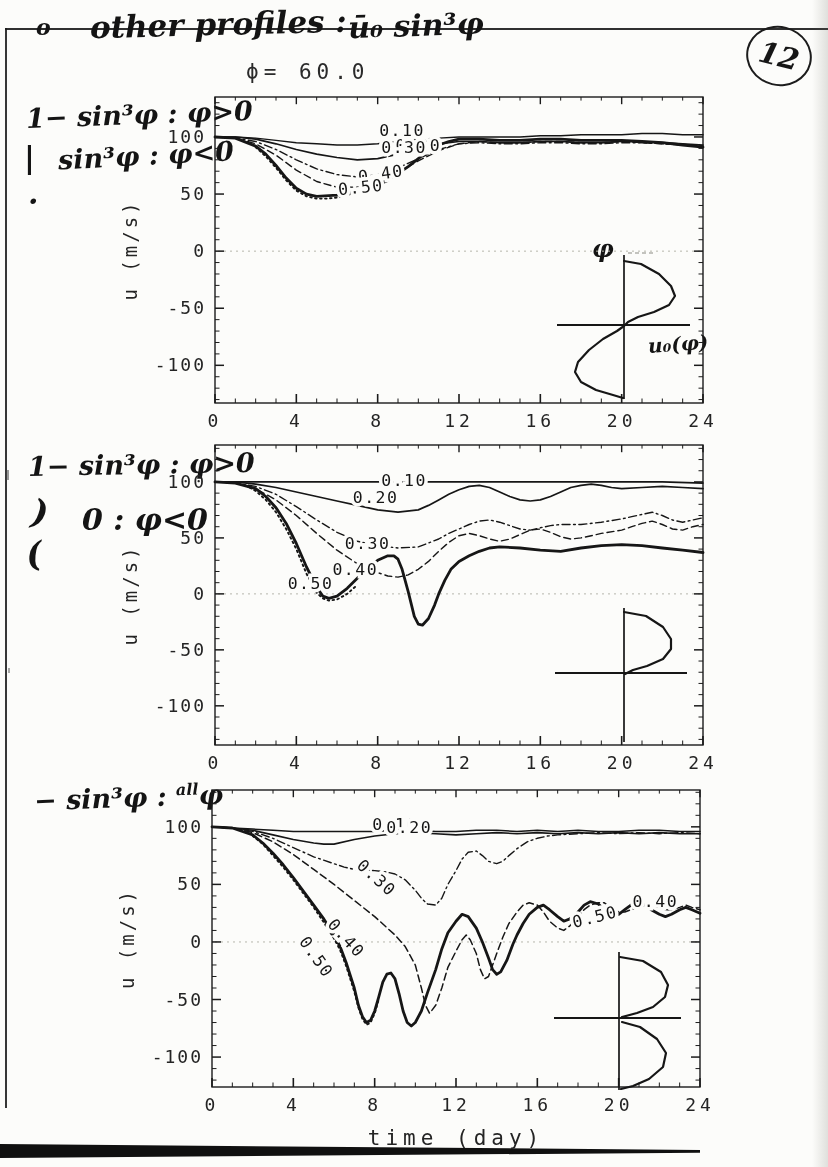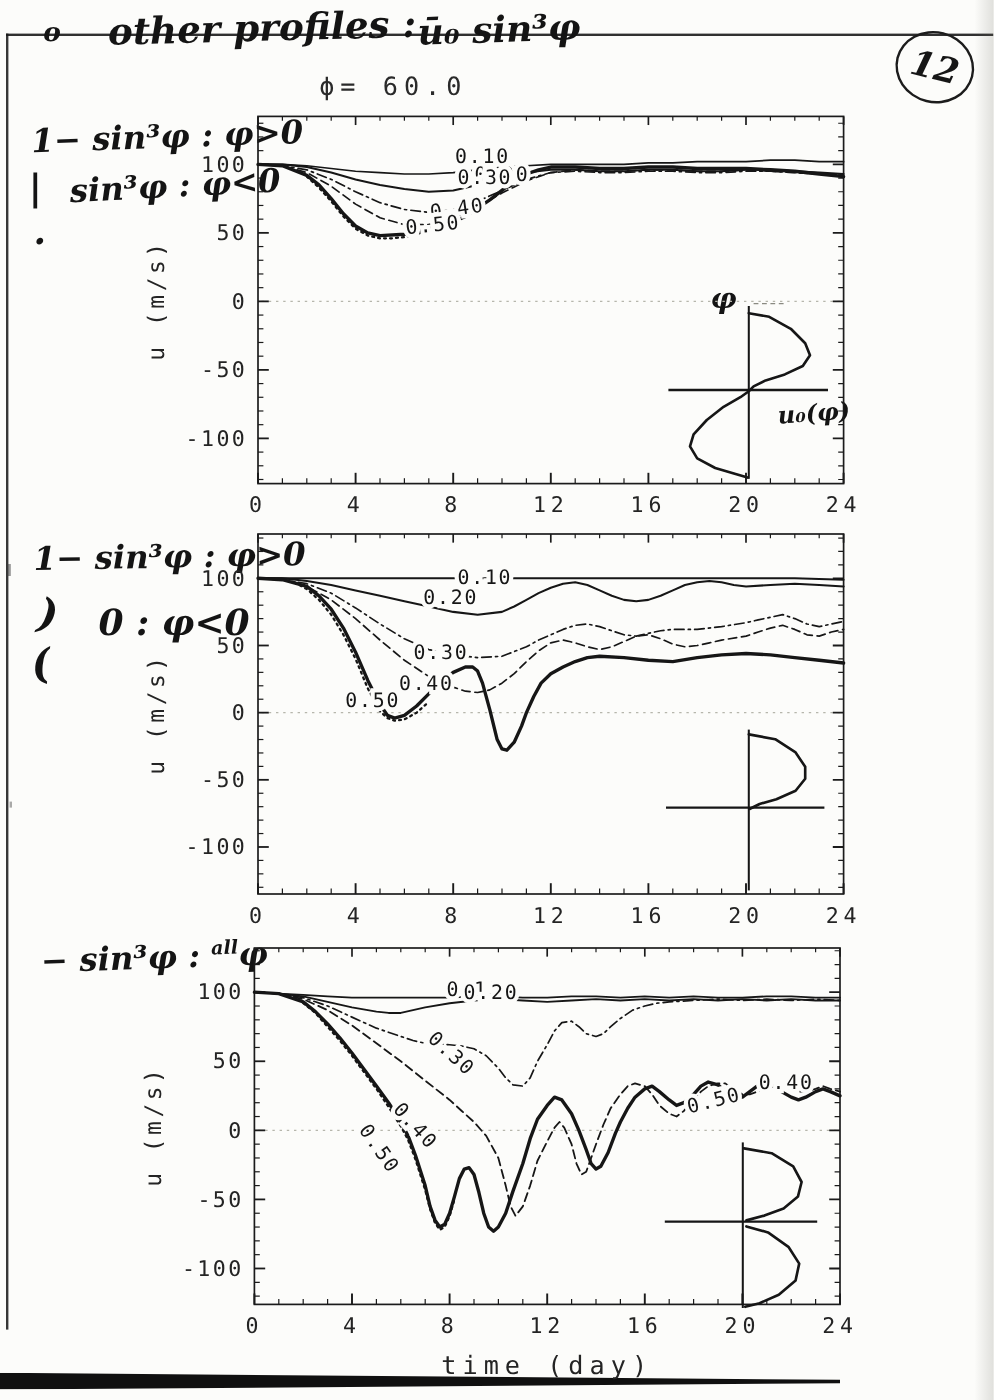--- a/index.html
+++ b/index.html
@@ -12,21 +12,21 @@
   .edge-top{position:absolute;left:5px;top:28px;width:823px;height:2px;background:#191919;opacity:.9;}
   .edge-right{position:absolute;right:0;top:0;width:16px;height:100%;
         background:linear-gradient(90deg,rgba(110,110,100,0),rgba(110,110,100,.20));}
   .wedge{position:absolute;left:0;top:1144px;width:700px;height:14px;background:#101010;
         clip-path:polygon(0 0,100% 42%,100% 62%,0 100%);}
   .speck1{position:absolute;left:6px;top:470px;width:3px;height:10px;background:#444;opacity:.55;}
   .speck2{position:absolute;left:8px;top:668px;width:2px;height:5px;background:#555;opacity:.5;}
   .pagenum{position:absolute;left:746px;top:26px;width:62px;height:56px;border:2.5px solid #1c1c1c;
         border-radius:50%;transform:rotate(14deg);display:flex;align-items:center;justify-content:center;}
   .pagenum span{font-family:"DejaVu Serif",serif;font-style:italic;font-weight:600;font-size:29px;color:#161616;}
-  .title{left:246px;top:60px;font-size:21px;letter-spacing:5px;color:#2a2a2a;margin-left:20px;}
+  .title{left:246px;top:60px;font-size:21px;letter-spacing:5px;color:#2a2a2a;}
   .hdr-bullet{left:36px;top:14px;font-size:22px;}
   .hdr-text{left:90px;top:6px;font-size:31px;transform:rotate(-1.5deg);}
   .hdr-formula{left:348px;top:8px;font-size:30px;transform:rotate(-2deg);}
   .p1a{left:26px;top:99px;font-size:27px;transform:rotate(-2deg);}
   .p1b{left:24px;top:140px;font-size:30px;}
   .p1c{left:58px;top:140px;font-size:27px;transform:rotate(-3deg);}
   .p1d{left:28px;top:176px;font-size:30px;}
   .p2a{left:28px;top:449px;font-size:27px;transform:rotate(-1deg);}
   .p2b{left:32px;top:492px;font-size:34px;transform:rotate(8deg);}
   .p2c{left:82px;top:502px;font-size:30px;}

